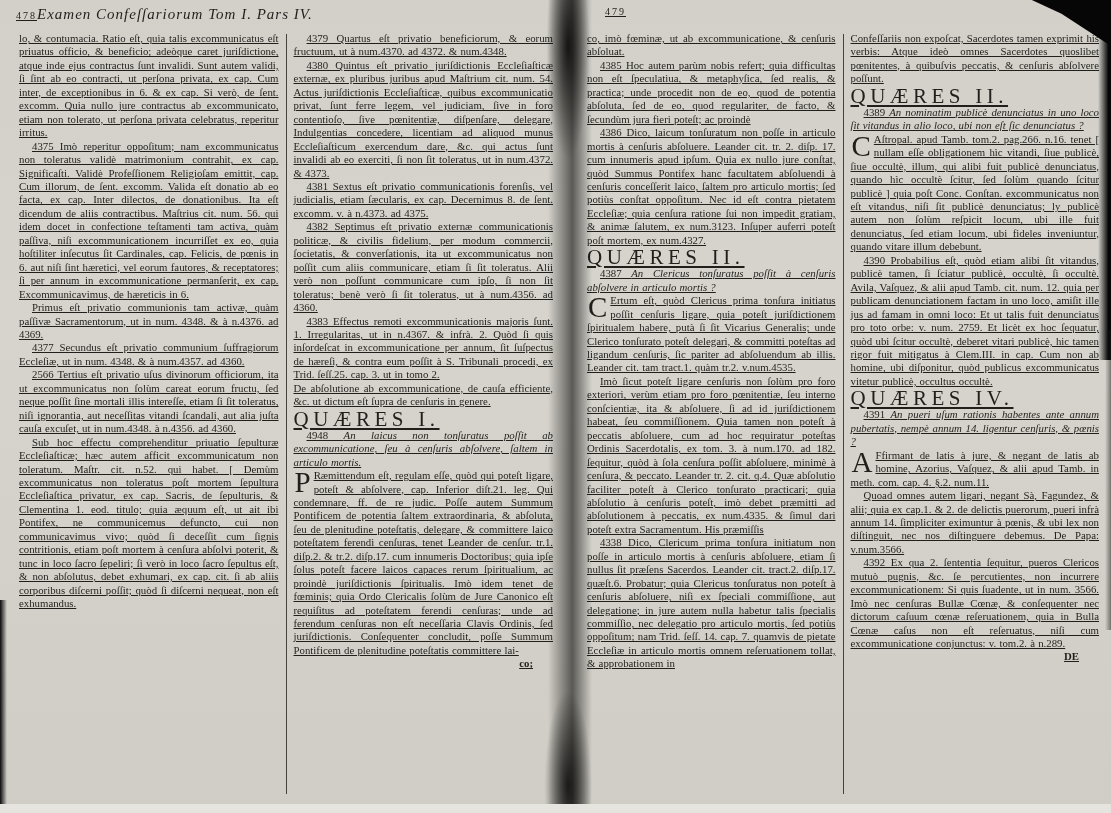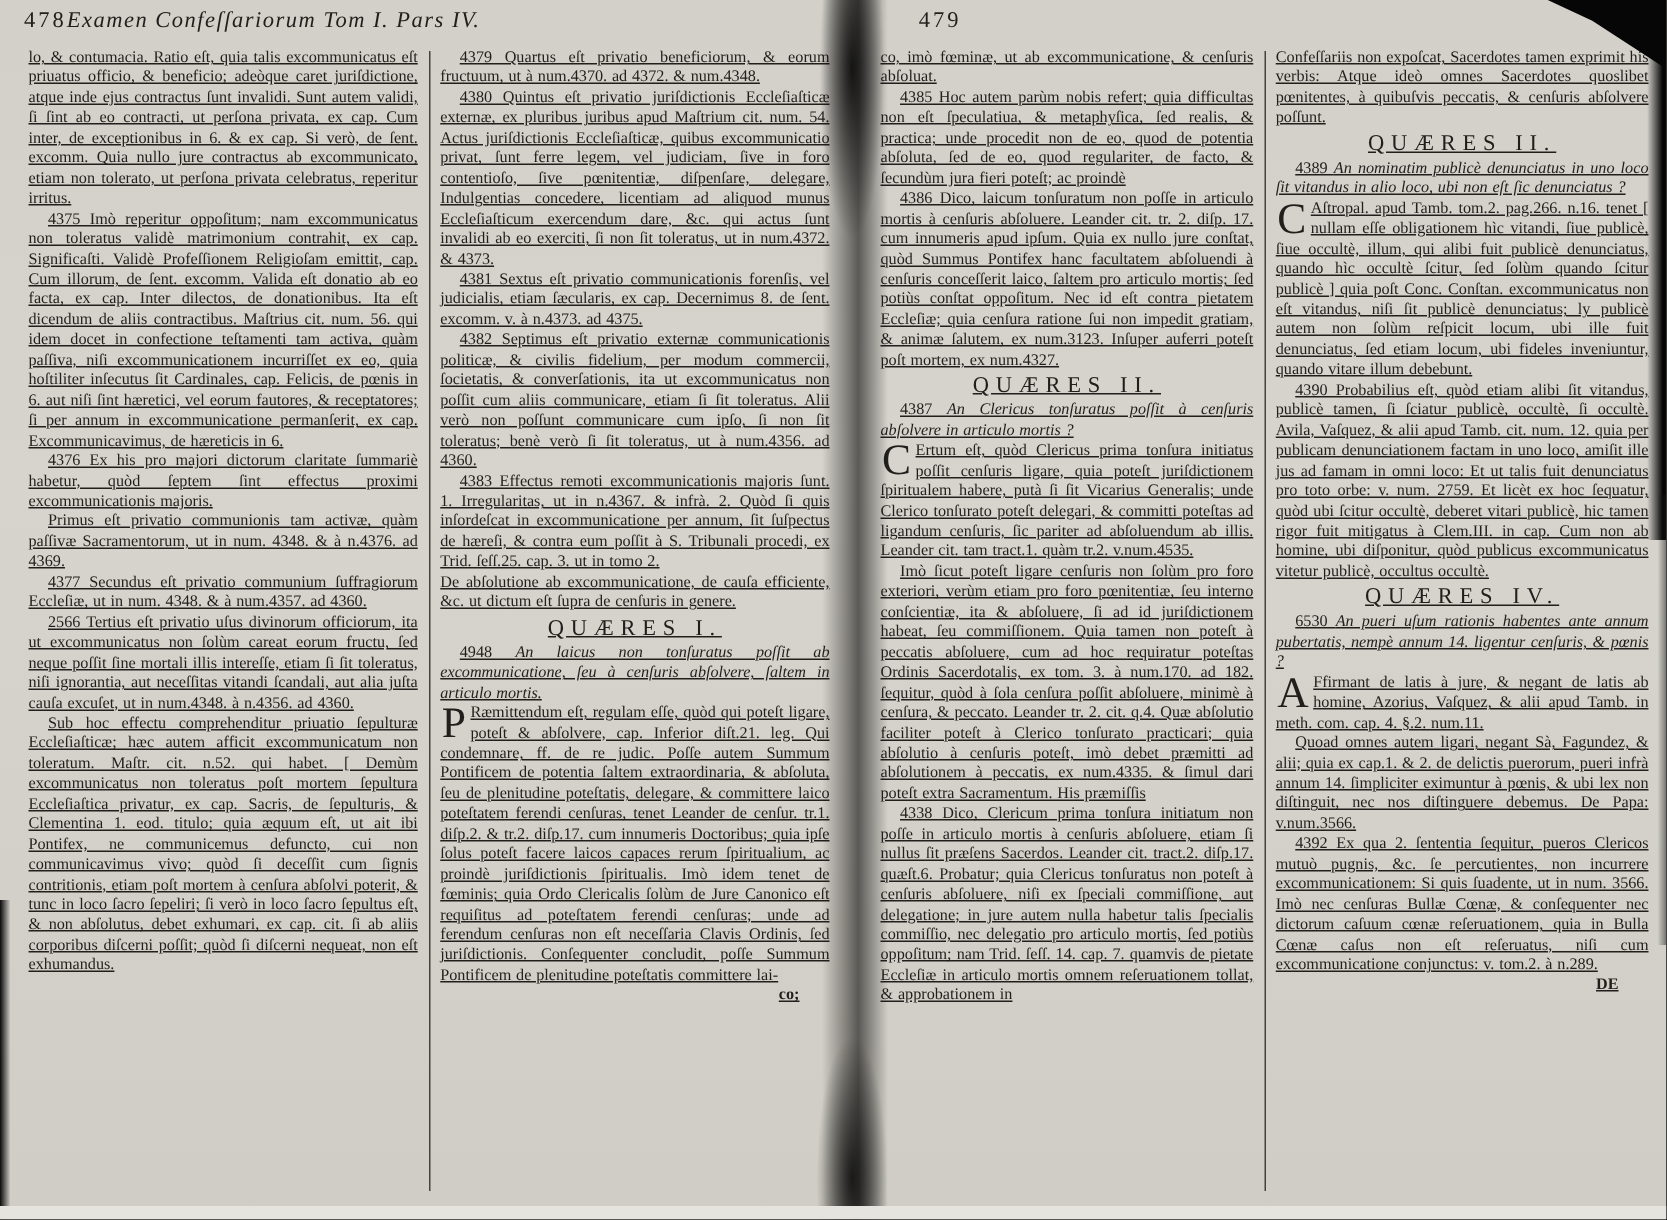--- a/index.html
+++ b/index.html
@@ -21,29 +21,29 @@
           background:linear-gradient(90deg,rgba(5,5,5,0),rgba(20,20,20,.5));}
   .edge-left{position:absolute;left:0;top:600px;width:7px;height:213px;
           background:linear-gradient(90deg,#0a0a0a,rgba(10,10,10,0));}
   .bottom-strip{position:absolute;left:0;bottom:0;width:100%;height:9px;background:#e6e4de;}
   
   .page{position:absolute;top:6px;height:800px;}
   .page-left{left:16px;width:540px;}
   .page-right{left:584px;width:518px;}
   .page-header{display:flex;align-items:baseline;height:24px;font-size:15px;margin-bottom:2px;}
   .running-title{flex:1;font-style:italic;letter-spacing:1px;}
-  .pagenum{font-size:15px;letter-spacing:2px;}
+  .pagenum{font-size:10px;letter-spacing:2px;text-decoration:underline;}
   .columns{display:flex;height:768px;overflow:hidden;}
   .col{flex:1;overflow:hidden;padding:0 3px;}
   .colrule{width:1px;background:#45423d;margin:2px 4px 6px 4px;}
   
   .para{margin:0;font-size:10.8px;line-height:13.45px;text-align:justify;text-indent:13px;
         word-spacing:.5px;text-decoration:underline;}
   .para.noindent{text-indent:0;}
-  .para.heading{text-align:center;text-indent:0;font-size:15px;letter-spacing:4.5px;
+  .para.heading{text-indent:0;font-size:21px;letter-spacing:4.5px;
         margin:2px 0 1px 0;line-height:17px;}
   .para.question{font-style:italic;}
   .para.question .qnum{font-style:normal;}
   .para.dropcap-para{text-indent:0;}
   .dropcap{float:left;font-size:29px;line-height:25px;padding:1px 3px 0 1px;}
   .para.catchword{text-align:right;text-indent:0;padding-right:20px;font-weight:bold;}
 </style>
 </head>
 <body>
 
@@ -51,21 +51,20 @@
 
   <div class="page page-left">
     <div class="page-header">
       <span class="pagenum">478</span>
       <span class="running-title">Examen Confeſſariorum Tom I. Pars IV.</span>
     </div>
     <div class="columns">
       <div class="col">
           <p class="para noindent">lo, &amp; contumacia. Ratio eſt, quia talis excommunicatus eſt priuatus officio, &amp; beneficio; adeòque caret juriſdictione, atque inde ejus contractus ſunt invalidi. Sunt autem validi, ſi ſint ab eo contracti, ut perſona privata, ex cap. Cum inter, de exceptionibus in 6. &amp; ex cap. Si verò, de ſent. excomm. Quia nullo jure contractus ab excommunicato, etiam non tolerato, ut perſona privata celebratus, reperitur irritus.</p>
           <p class="para body">4375 Imò reperitur oppoſitum; nam excommunicatus non toleratus validè matrimonium contrahit, ex cap. Significaſti. Validè Profeſſionem Religioſam emittit, cap. Cum illorum, de ſent. excomm. Valida eſt donatio ab eo facta, ex cap. Inter dilectos, de donationibus. Ita eſt dicendum de aliis contractibus. Maſtrius cit. num. 56. qui idem docet in confectione teſtamenti tam activa, quàm paſſiva, niſi excommunicationem incurriſſet ex eo, quia hoſtiliter inſecutus ſit Cardinales, cap. Felicis, de pœnis in 6. aut niſi ſint hæretici, vel eorum fautores, &amp; receptatores; ſi per annum in excommunicatione permanſerit, ex cap. Excommunicavimus, de hæreticis in 6.</p>
-          <p class="para body">4376 Ex his pro majori dictorum claritate ſummariè habetur, quòd ſeptem ſint effectus proximi excommunicationis majoris.</p>
           <p class="para body">Primus eſt privatio communionis tam activæ, quàm paſſivæ Sacramentorum, ut in num. 4348. &amp; à n.4376. ad 4369.</p>
           <p class="para body">4377 Secundus eſt privatio communium ſuffragiorum Eccleſiæ, ut in num. 4348. &amp; à num.4357. ad 4360.</p>
           <p class="para body">2566 Tertius eſt privatio uſus divinorum officiorum, ita ut excommunicatus non ſolùm careat eorum fructu, ſed neque poſſit ſine mortali illis intereſſe, etiam ſi ſit toleratus, niſi ignorantia, aut neceſſitas vitandi ſcandali, aut alia juſta cauſa excuſet, ut in num.4348. à n.4356. ad 4360.</p>
           <p class="para body">Sub hoc effectu comprehenditur priuatio ſepulturæ Eccleſiaſticæ; hæc autem afficit excommunicatum non toleratum. Maſtr. cit. n.52. qui habet. [ Demùm excommunicatus non toleratus poſt mortem ſepultura Eccleſiaſtica privatur, ex cap. Sacris, de ſepulturis, &amp; Clementina 1. eod. titulo; quia æquum eſt, ut ait ibi Pontifex, ne communicemus defuncto, cui non communicavimus vivo; quòd ſi deceſſit cum ſignis contritionis, etiam poſt mortem à cenſura abſolvi poterit, &amp; tunc in loco ſacro ſepeliri; ſi verò in loco ſacro ſepultus eſt, &amp; non abſolutus, debet exhumari, ex cap. cit. ſi ab aliis corporibus diſcerni poſſit; quòd ſi diſcerni nequeat, non eſt exhumandus.</p>
         </div>
       <div class="colrule"></div>
       <div class="col">
           <p class="para body">4379 Quartus eſt privatio beneficiorum, &amp; eorum fructuum, ut à num.4370. ad 4372. &amp; num.4348.</p>
           <p class="para body">4380 Quintus eſt privatio juriſdictionis Eccleſiaſticæ externæ, ex pluribus juribus apud Maſtrium cit. num. 54. Actus juriſdictionis Eccleſiaſticæ, quibus excommunicatio privat, ſunt ferre legem, vel judiciam, ſive in foro contentioſo, ſive pœnitentiæ, diſpenſare, delegare, Indulgentias concedere, licentiam ad aliquod munus Eccleſiaſticum exercendum dare, &amp;c. qui actus ſunt invalidi ab eo exerciti, ſi non ſit toleratus, ut in num.4372. &amp; 4373.</p>
           <p class="para body">4381 Sextus eſt privatio communicationis forenſis, vel judicialis, etiam ſæcularis, ex cap. Decernimus 8. de ſent. excomm. v. à n.4373. ad 4375.</p>
@@ -97,21 +96,21 @@
           <p class="para body">4338 Dico, Clericum prima tonſura initiatum non poſſe in articulo mortis à cenſuris abſoluere, etiam ſi nullus ſit præſens Sacerdos. Leander cit. tract.2. diſp.17. quæſt.6. Probatur; quia Clericus tonſuratus non poteſt à cenſuris abſoluere, niſi ex ſpeciali commiſſione, aut delegatione; in jure autem nulla habetur talis ſpecialis commiſſio, nec delegatio pro articulo mortis, ſed potiùs oppoſitum; nam Trid. ſeſſ. 14. cap. 7. quamvis de pietate Eccleſiæ in articulo mortis omnem reſeruationem tollat, &amp; approbationem in</p>
         </div>
       <div class="colrule"></div>
       <div class="col">
           <p class="para noindent">Confeſſariis non expoſcat, Sacerdotes tamen exprimit his verbis: Atque ideò omnes Sacerdotes quoslibet pœnitentes, à quibuſvis peccatis, &amp; cenſuris abſolvere poſſunt.</p>
           <p class="para heading">QUÆRES II.</p>
           <p class="para question"><span class="qnum">4389 </span>An nominatim publicè denunciatus in uno loco ſit vitandus in alio loco, ubi non eſt ſic denunciatus ?</p>
           <p class="para dropcap-para"><span class="dropcap">C</span>Aſtropal. apud Tamb. tom.2. pag.266. n.16. tenet [ nullam eſſe obligationem hìc vitandi, ſiue publicè, ſiue occultè, illum, qui alibi fuit publicè denunciatus, quando hìc occultè ſcitur, ſed ſolùm quando ſcitur publicè ] quia poſt Conc. Conſtan. excommunicatus non eſt vitandus, niſi ſit publicè denunciatus; ly publicè autem non ſolùm reſpicit locum, ubi ille fuit denunciatus, ſed etiam locum, ubi fideles inveniuntur, quando vitare illum debebunt.</p>
           <p class="para body">4390 Probabilius eſt, quòd etiam alibi ſit vitandus, publicè tamen, ſi ſciatur publicè, occultè, ſi occultè. Avila, Vaſquez, &amp; alii apud Tamb. cit. num. 12. quia per publicam denunciationem factam in uno loco, amiſit ille jus ad famam in omni loco: Et ut talis fuit denunciatus pro toto orbe: v. num. 2759. Et licèt ex hoc ſequatur, quòd ubi ſcitur occultè, deberet vitari publicè, hic tamen rigor fuit mitigatus à Clem.III. in cap. Cum non ab homine, ubi diſponitur, quòd publicus excommunicatus vitetur publicè, occultus occultè.</p>
           <p class="para heading">QUÆRES IV.</p>
-          <p class="para question"><span class="qnum">6530 </span>An pueri uſum rationis habentes ante annum pubertatis, nempè annum 14. ligentur cenſuris, &amp; pœnis ?</p>
+          <p class="para question"><span class="qnum">4391 </span>An pueri uſum rationis habentes ante annum pubertatis, nempè annum 14. ligentur cenſuris, &amp; pœnis ?</p>
           <p class="para dropcap-para"><span class="dropcap">A</span>Ffirmant de latis à jure, &amp; negant de latis ab homine, Azorius, Vaſquez, &amp; alii apud Tamb. in meth. com. cap. 4. §.2. num.11.</p>
           <p class="para body">Quoad omnes autem ligari, negant Sà, Fagundez, &amp; alii; quia ex cap.1. &amp; 2. de delictis puerorum, pueri infrà annum 14. ſimpliciter eximuntur à pœnis, &amp; ubi lex non diſtinguit, nec nos diſtinguere debemus. De Papa: v.num.3566.</p>
           <p class="para body">4392 Ex qua 2. ſententia ſequitur, pueros Clericos mutuò pugnis, &amp;c. ſe percutientes, non incurrere excommunicationem: Si quis ſuadente, ut in num. 3566. Imò nec cenſuras Bullæ Cœnæ, &amp; conſequenter nec dictorum caſuum cœnæ reſeruationem, quia in Bulla Cœnæ caſus non eſt reſeruatus, niſi cum excommunicatione conjunctus: v. tom.2. à n.289.</p>
           <p class="para catchword">DE</p>
         </div>
     </div>
   </div>
 
   <div class="gutter"></div>
   <div class="gutter-top"></div>

